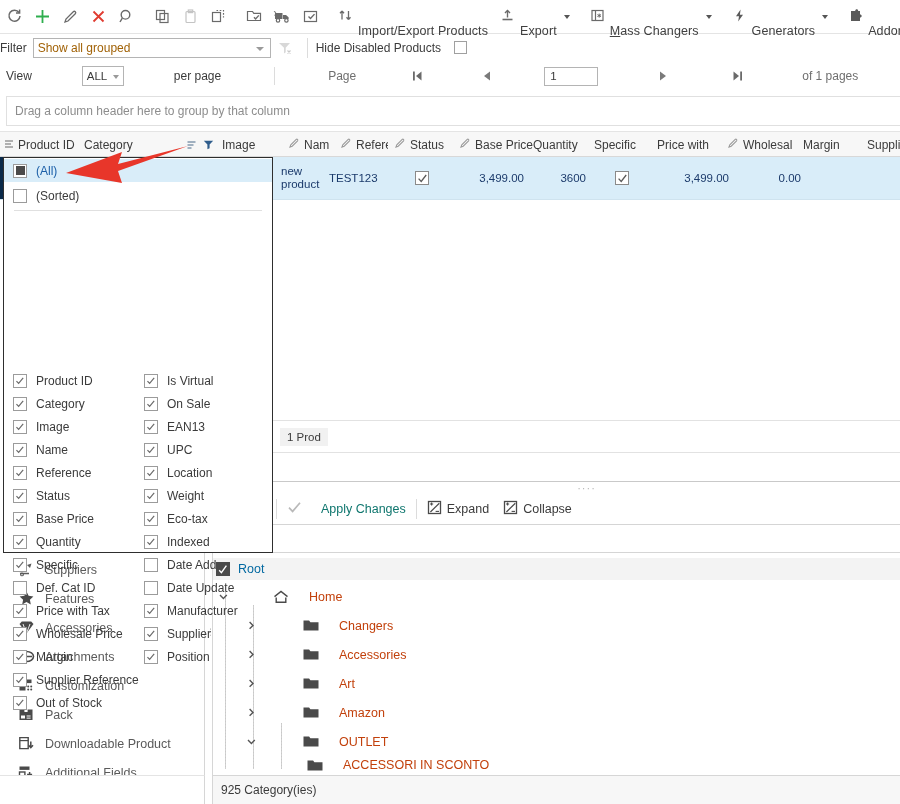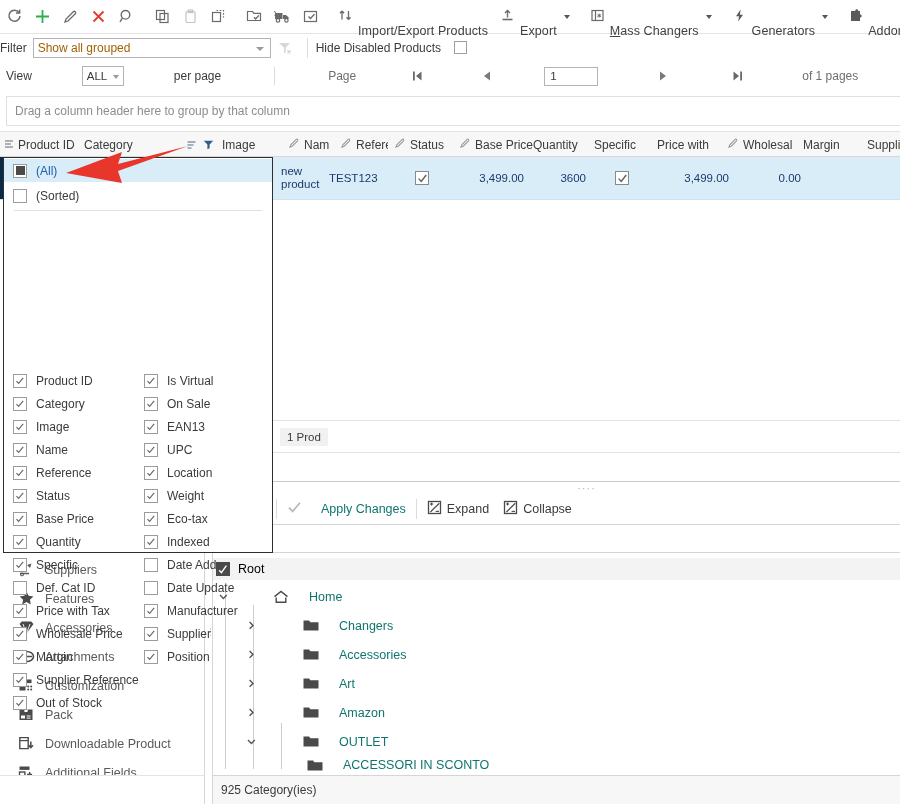--- a/index.html
+++ b/index.html
@@ -196,30 +196,30 @@
   }
 
   
   .treepanel {
     position: absolute; left: 212px; top: 553px; width: 688px; height: 222px;
     background: #fff; border-left: 1px solid #d6d6d6;
   }
   .tree-root {
     position: absolute; left: 0; top: 5px; width: 688px; height: 22px;
     background: #f3f3f3; display: flex; align-items: center; gap: 8px; padding-left: 3px;
-    font-size: 12.5px; color: #000000;
+    font-size: 12.5px; color: #0369a1;
   }
   .rootchk {
     width: 14px; height: 14px; background: #4a4a4a; color: #fff;
     display: flex; align-items: center; justify-content: center;
     font-size: 10px; flex: 0 0 auto;
   }
   .tree-node {
     position: absolute; height: 29px; display: flex; align-items: center; gap: 20px;
-    font-size: 12.5px; color: #0f766e; white-space: nowrap;
+    font-size: 12.5px; color: #c2410c; white-space: nowrap;
   }
   .twisty { width: 12px; height: 12px; display:flex; align-items:center; justify-content:center; flex:0 0 auto; }
   .folder { width: 16px; height: 13px; flex: 0 0 auto; }
   .guide { position: absolute; width: 1px; background: #d0d0d0;
            background-image: linear-gradient(to bottom,#c8c8c8 50%,transparent 50%);
            background-size: 1px 3px; }
   .treestatus {
     position: absolute; left: 212px; top: 775px; width: 688px; height: 29px;
     background: #f7f7f7; border-top: 1px solid #d6d6d6; border-left: 1px solid #d6d6d6;
     display: flex; align-items: center; padding-left: 8px;

